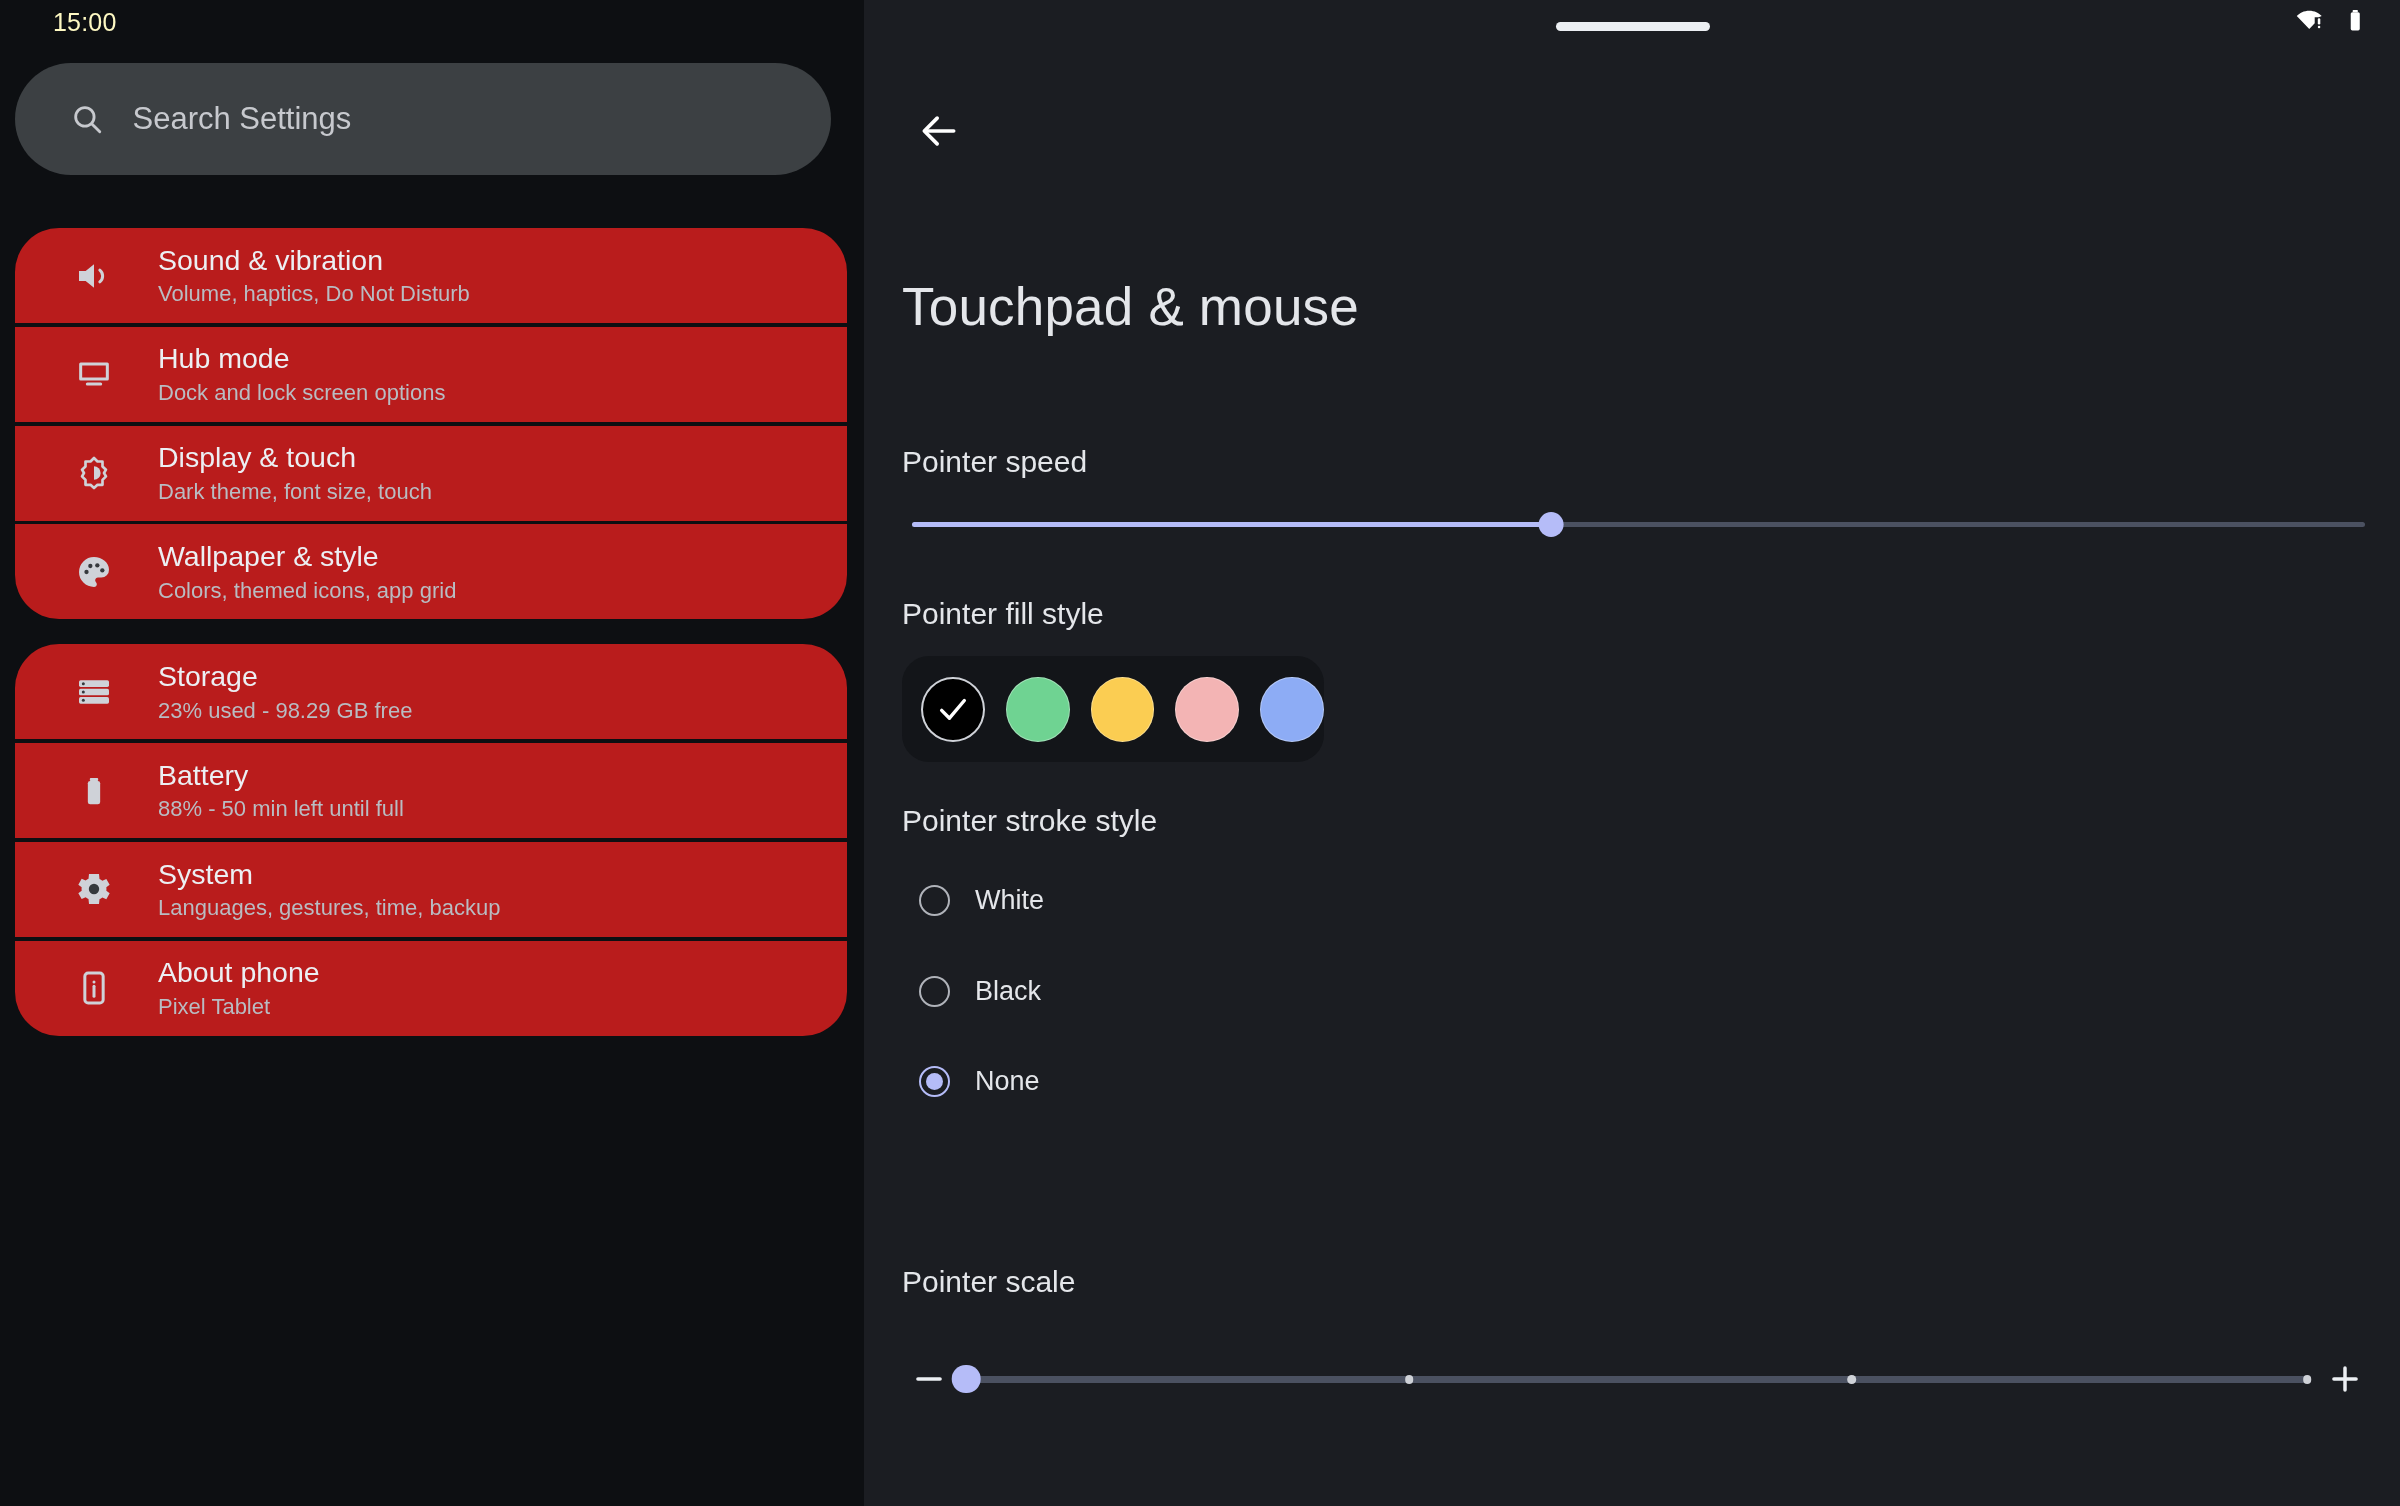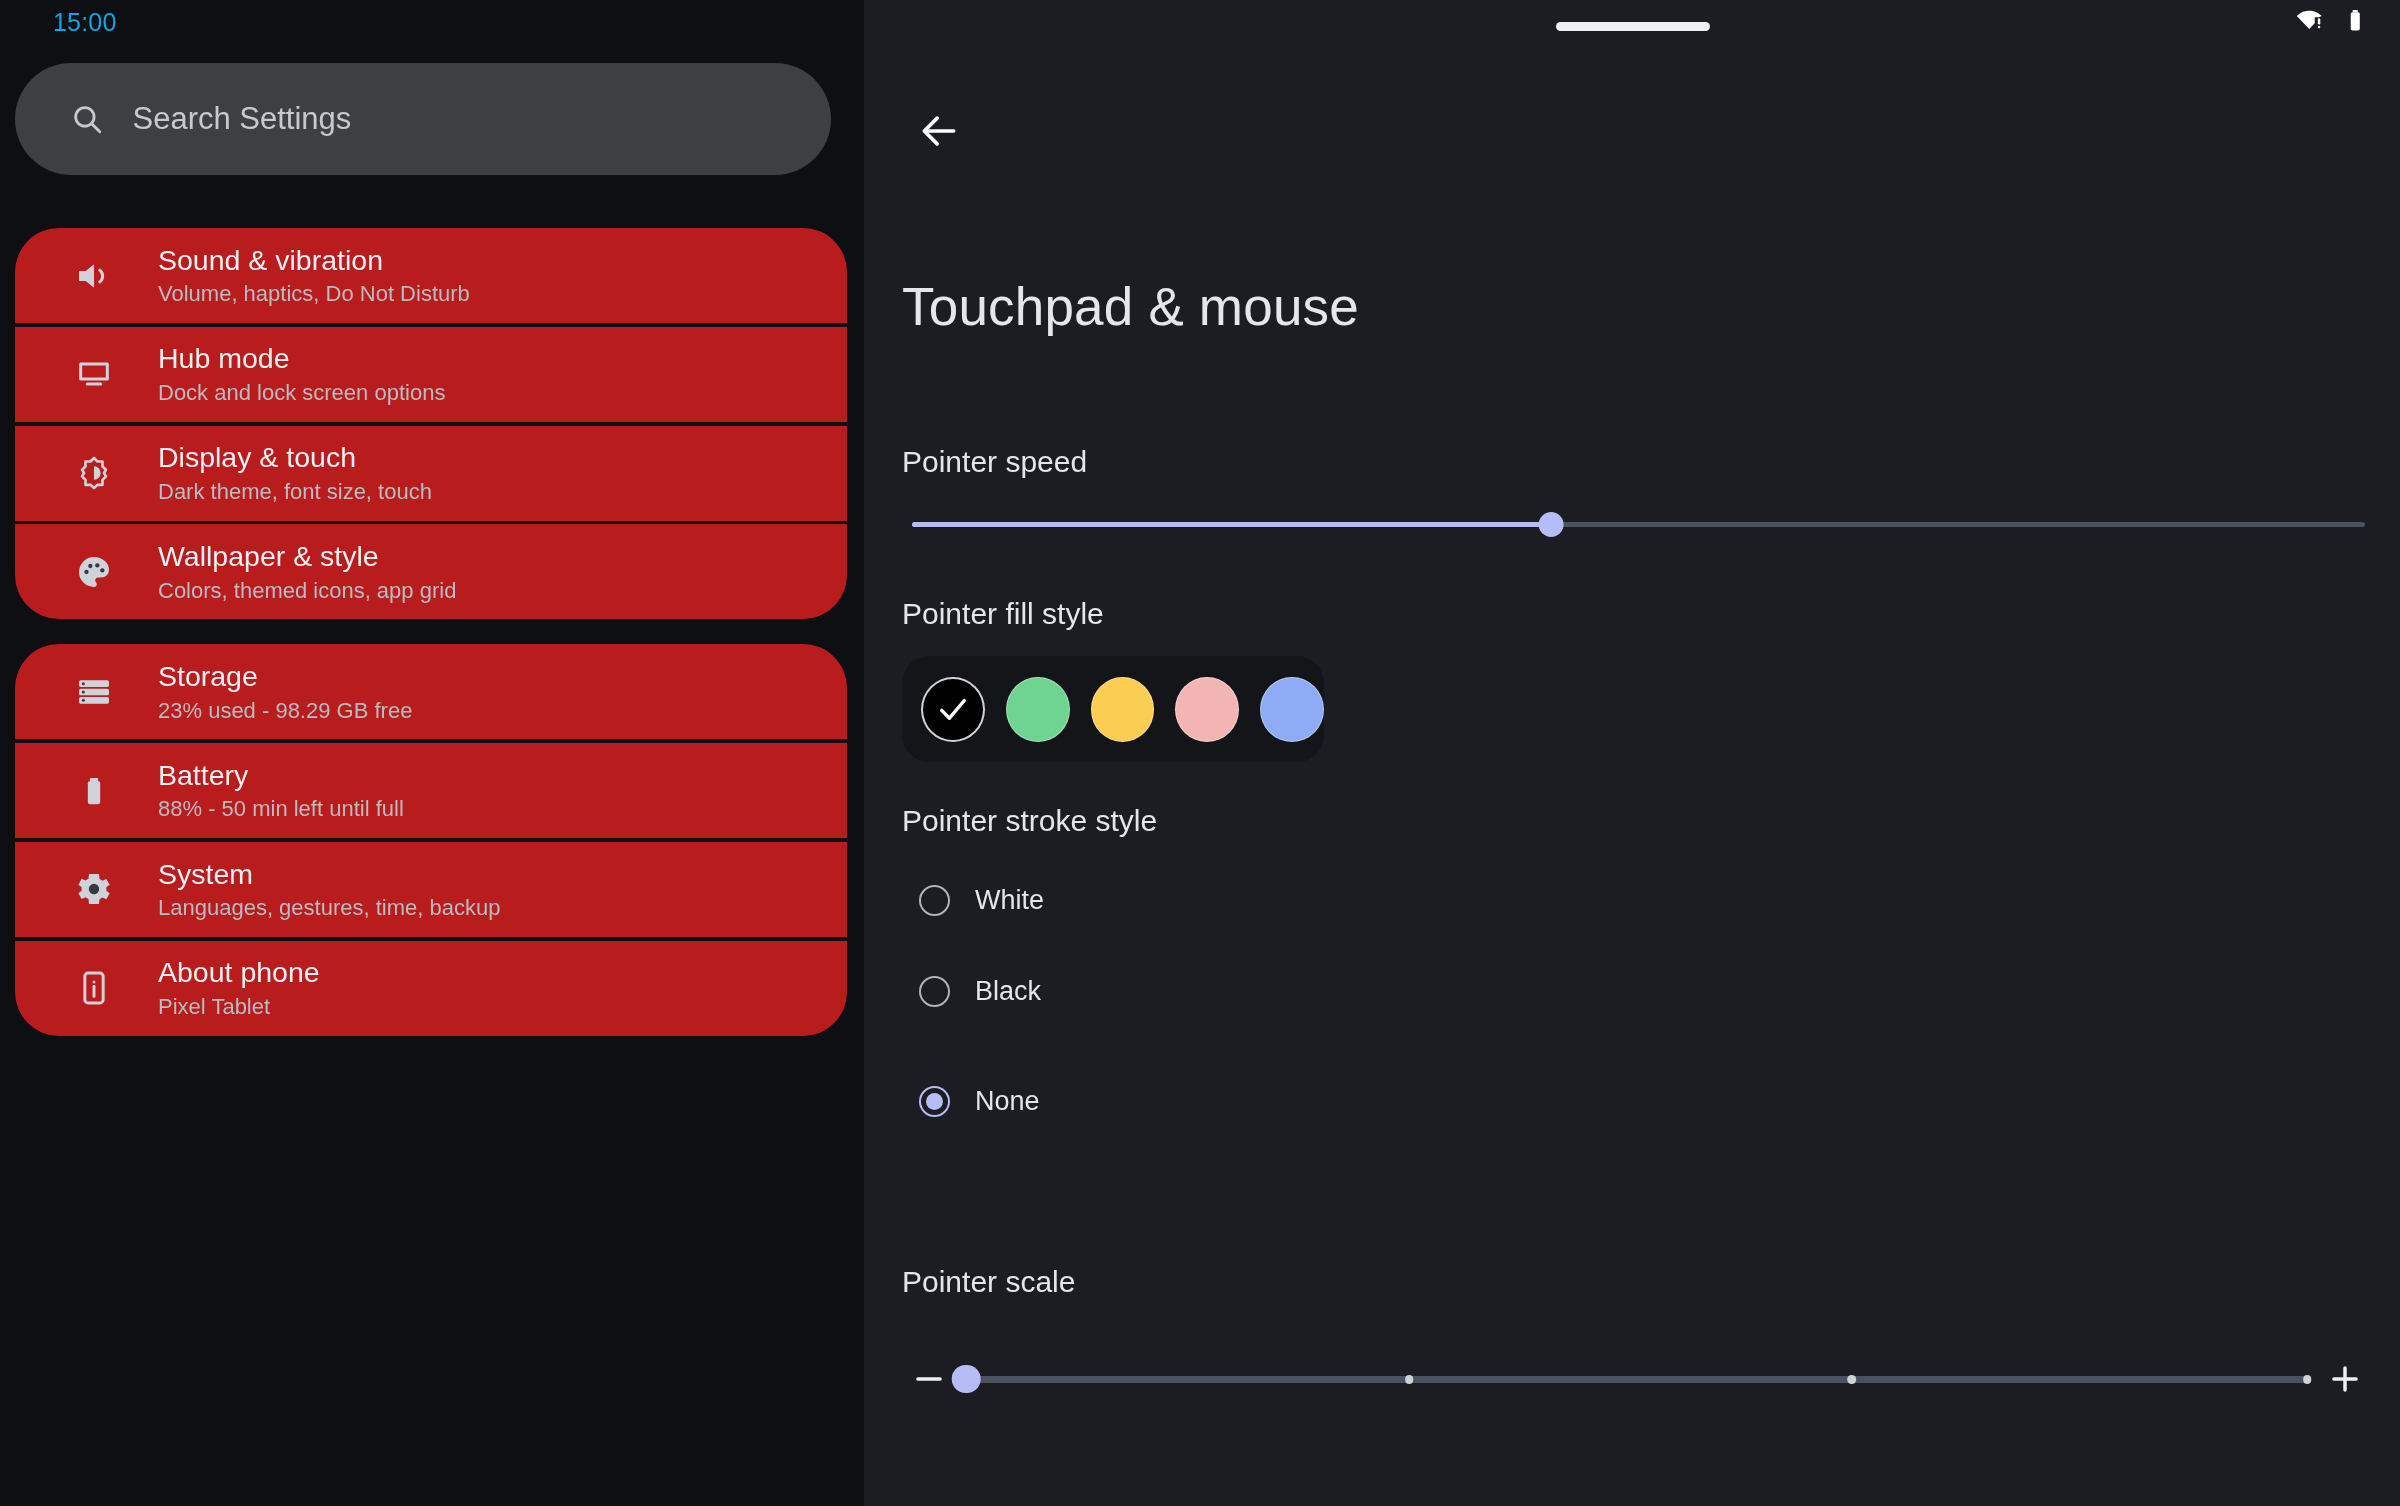--- a/index.html
+++ b/index.html
@@ -15,21 +15,21 @@
   .sidebar {
     position: relative;
     width: 864px; height: 1507px;
     background: #0d0f12;
     flex: 0 0 864px;
   }
   .statusbar-left {
     position: absolute; top: 0; left: 0; width: 864px; height: 44px;
     display: flex; align-items: center; padding-left: 53px;
   }
-  .clock { color: #0ea5e9; font-size: 25px; letter-spacing: 0.2px; }
+  .clock { color: #fef9c3; font-size: 25px; letter-spacing: 0.2px; }
 
   .searchbar {
     position: absolute; left: 15px; top: 63px;
     width: 816px; height: 112px;
     background: #3c4043; border-radius: 57px;
     display: flex; align-items: center; padding-left: 55px; gap: 28.5px;
   }
   .search-icon { width: 34px; height: 34px; flex: 0 0 34px; }
   .search-text { color: #c7c9ce; font-size: 31px; }
 
@@ -314,21 +314,21 @@
     <div class="section-label" style="top:804px;">Pointer stroke style</div>
 
     <div class="radio-row" style="top:885px;">
       <span class="radio"></span>
       <span class="radio-label">White</span>
     </div>
     <div class="radio-row" style="top:976px;">
       <span class="radio"></span>
       <span class="radio-label">Black</span>
     </div>
-    <div class="radio-row" style="top:1066px;margin-top:20px;">
+    <div class="radio-row" style="top:1066px;">
       <span class="radio checked"></span>
       <span class="radio-label">None</span>
     </div>
 
     <div class="section-label" style="top:1265px;">Pointer scale</div>
     <div class="scale-row">
       <span class="pm-btn">
         <svg viewBox="0 0 24 24" width="38" height="38" fill="none" stroke="#eceff3" stroke-width="2.2" stroke-linecap="round">
             <line x1="5" y1="12" x2="19" y2="12"></line>
           </svg>

